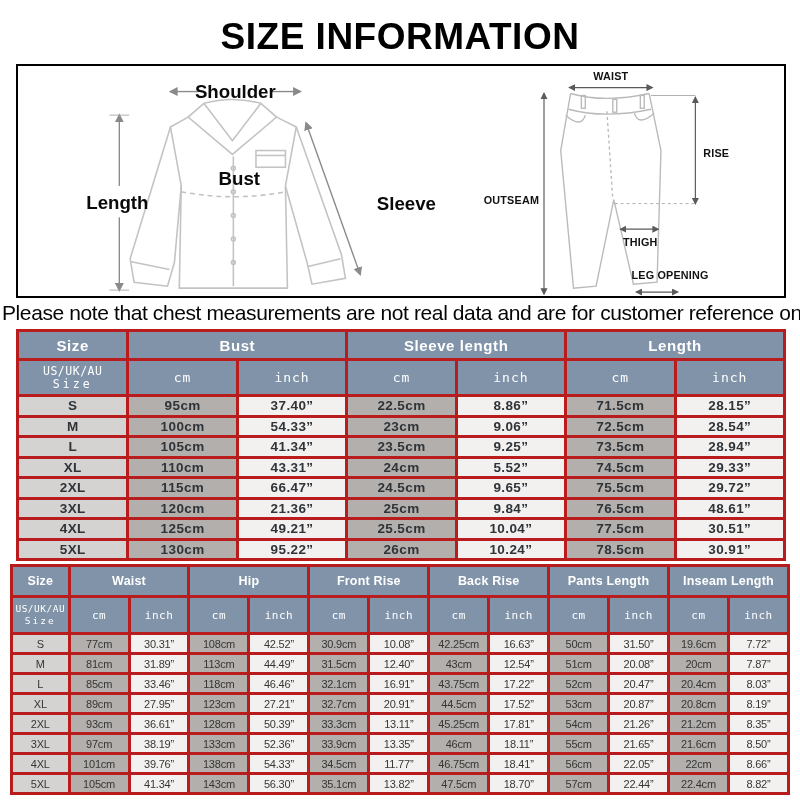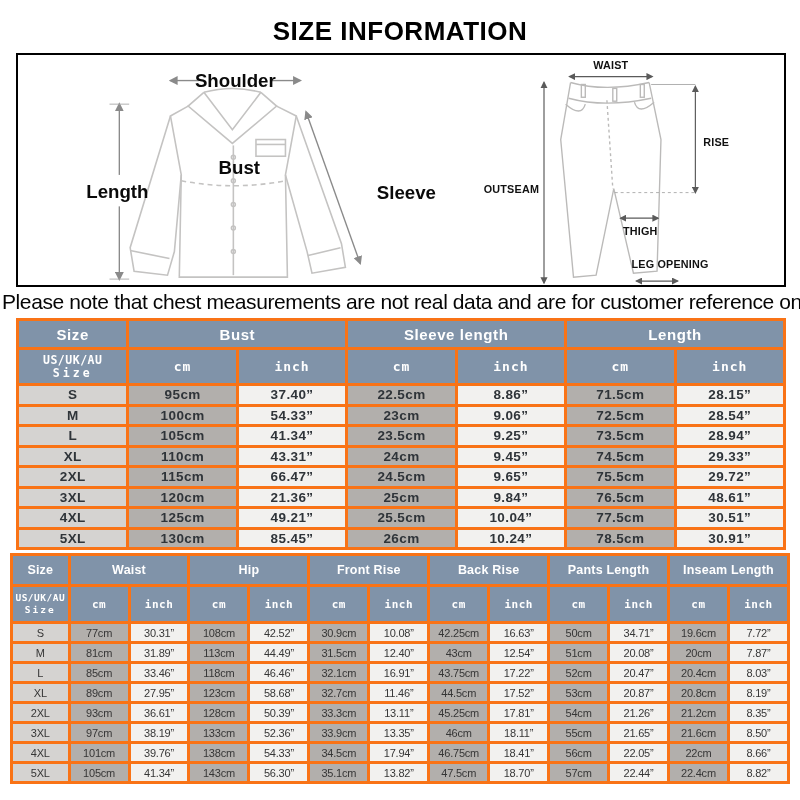--- a/index.html
+++ b/index.html
@@ -1,21 +1,21 @@
 <!DOCTYPE html>
 <html><head>
 <meta charset="utf-8">
 <style>
   * { margin: 0; padding: 0; box-sizing: border-box; }
   html, body { width: 800px; background: #ffffff; font-family: "Liberation Sans", sans-serif; }
   body { width: 800px; height: 800px; overflow: hidden; }
 
   .page-title {
     text-align: center;
-    font-size: 26px;
+    font-size: 37px;
     font-weight: 700;
     color: #000;
     letter-spacing: 0.5px;
     margin-top: 16px;
     font-family: "Liberation Sans", sans-serif;
   }
 
   .diagram-box {
     margin: 6px 14px 0 16px;
     height: 234px;
@@ -30,25 +30,25 @@
 
   .note-line {
     font-size: 21px;
     color: #050505;
     letter-spacing: -0.4px;
     padding: 3px 0 2px 2px;
     white-space: nowrap;
     font-family: "Liberation Sans", sans-serif;
   }
 
-  table { border-collapse: separate; border-spacing: 3px; background: #f97316; table-layout: fixed; }
+  table { border-collapse: separate; border-spacing: 3px; background: #b91c1c; table-layout: fixed; }
   th, td { text-align: center; vertical-align: middle; padding: 0; overflow: hidden; }
 
   .h1 { background: #8093a9; color: #fff; font-weight: 700; }
-  .h2 { background: #8093a9; color: #fff; font-weight: 700; }
+  .h2 { background: #8093a9; color: #fff; font-weight: 400; }
   .c-size { background: #d5d3d1; }
   .c-cm   { background: #b2afac; }
   .c-inch { background: #f2f1ef; }
 
   
   .t1 { width: 770px; margin-left: 16px; margin-top: 2px; }
   .t1 .h1 { font-size: 15px; height: 26px; letter-spacing: 0.6px; }
   .t1 .h2 { font-family: "DejaVu Sans Mono", monospace; font-size: 13px; height: 33px; letter-spacing: 1px; }
   .t1 .h2 .sz1 { display: block; font-size: 11.5px; letter-spacing: 0.5px; line-height: 1.25; }
   .t1 .h2 .sz2 { display: block; font-size: 11.5px; letter-spacing: 3px; line-height: 1.15; }
@@ -210,21 +210,21 @@
         <td class="c-cm">23.5cm</td>
         <td class="c-inch">9.25”</td>
         <td class="c-cm">73.5cm</td>
         <td class="c-inch">28.94”</td>
       </tr>
       <tr>
         <td class="c-size">XL</td>
         <td class="c-cm">110cm</td>
         <td class="c-inch">43.31”</td>
         <td class="c-cm">24cm</td>
-        <td class="c-inch">9.45”</td>
+        <td class="c-inch">5.52”</td>
         <td class="c-cm">74.5cm</td>
         <td class="c-inch">29.33”</td>
       </tr>
       <tr>
         <td class="c-size">2XL</td>
         <td class="c-cm">115cm</td>
         <td class="c-inch">66.47”</td>
         <td class="c-cm">24.5cm</td>
         <td class="c-inch">9.65”</td>
         <td class="c-cm">75.5cm</td>
@@ -244,21 +244,21 @@
         <td class="c-cm">125cm</td>
         <td class="c-inch">49.21”</td>
         <td class="c-cm">25.5cm</td>
         <td class="c-inch">10.04”</td>
         <td class="c-cm">77.5cm</td>
         <td class="c-inch">30.51”</td>
       </tr>
       <tr>
         <td class="c-size">5XL</td>
         <td class="c-cm">130cm</td>
-        <td class="c-inch">85.45”</td>
+        <td class="c-inch">95.22”</td>
         <td class="c-cm">26cm</td>
         <td class="c-inch">10.24”</td>
         <td class="c-cm">78.5cm</td>
         <td class="c-inch">30.91”</td>
       </tr>
     </tbody>
   </table>
 <table class="t2" id="bottom-table">
     <colgroup>
       <col class="col-size">
@@ -307,21 +307,21 @@
         <td class="c-size">S</td>
         <td class="c-cm">77cm</td>
         <td class="c-inch">30.31”</td>
         <td class="c-cm">108cm</td>
         <td class="c-inch">42.52”</td>
         <td class="c-cm">30.9cm</td>
         <td class="c-inch">10.08”</td>
         <td class="c-cm">42.25cm</td>
         <td class="c-inch">16.63”</td>
         <td class="c-cm">50cm</td>
-        <td class="c-inch">34.71”</td>
+        <td class="c-inch">31.50”</td>
         <td class="c-cm">19.6cm</td>
         <td class="c-inch">7.72”</td>
       </tr>
       <tr>
         <td class="c-size">M</td>
         <td class="c-cm">81cm</td>
         <td class="c-inch">31.89”</td>
         <td class="c-cm">113cm</td>
         <td class="c-inch">44.49”</td>
         <td class="c-cm">31.5cm</td>
@@ -346,23 +346,23 @@
         <td class="c-cm">52cm</td>
         <td class="c-inch">20.47”</td>
         <td class="c-cm">20.4cm</td>
         <td class="c-inch">8.03”</td>
       </tr>
       <tr>
         <td class="c-size">XL</td>
         <td class="c-cm">89cm</td>
         <td class="c-inch">27.95”</td>
         <td class="c-cm">123cm</td>
-        <td class="c-inch">58.68”</td>
+        <td class="c-inch">27.21”</td>
         <td class="c-cm">32.7cm</td>
-        <td class="c-inch">11.46”</td>
+        <td class="c-inch">20.91”</td>
         <td class="c-cm">44.5cm</td>
         <td class="c-inch">17.52”</td>
         <td class="c-cm">53cm</td>
         <td class="c-inch">20.87”</td>
         <td class="c-cm">20.8cm</td>
         <td class="c-inch">8.19”</td>
       </tr>
       <tr>
         <td class="c-size">2XL</td>
         <td class="c-cm">93cm</td>
@@ -393,21 +393,21 @@
         <td class="c-cm">21.6cm</td>
         <td class="c-inch">8.50”</td>
       </tr>
       <tr>
         <td class="c-size">4XL</td>
         <td class="c-cm">101cm</td>
         <td class="c-inch">39.76”</td>
         <td class="c-cm">138cm</td>
         <td class="c-inch">54.33”</td>
         <td class="c-cm">34.5cm</td>
-        <td class="c-inch">17.94”</td>
+        <td class="c-inch">11.77”</td>
         <td class="c-cm">46.75cm</td>
         <td class="c-inch">18.41”</td>
         <td class="c-cm">56cm</td>
         <td class="c-inch">22.05”</td>
         <td class="c-cm">22cm</td>
         <td class="c-inch">8.66”</td>
       </tr>
       <tr>
         <td class="c-size">5XL</td>
         <td class="c-cm">105cm</td>

